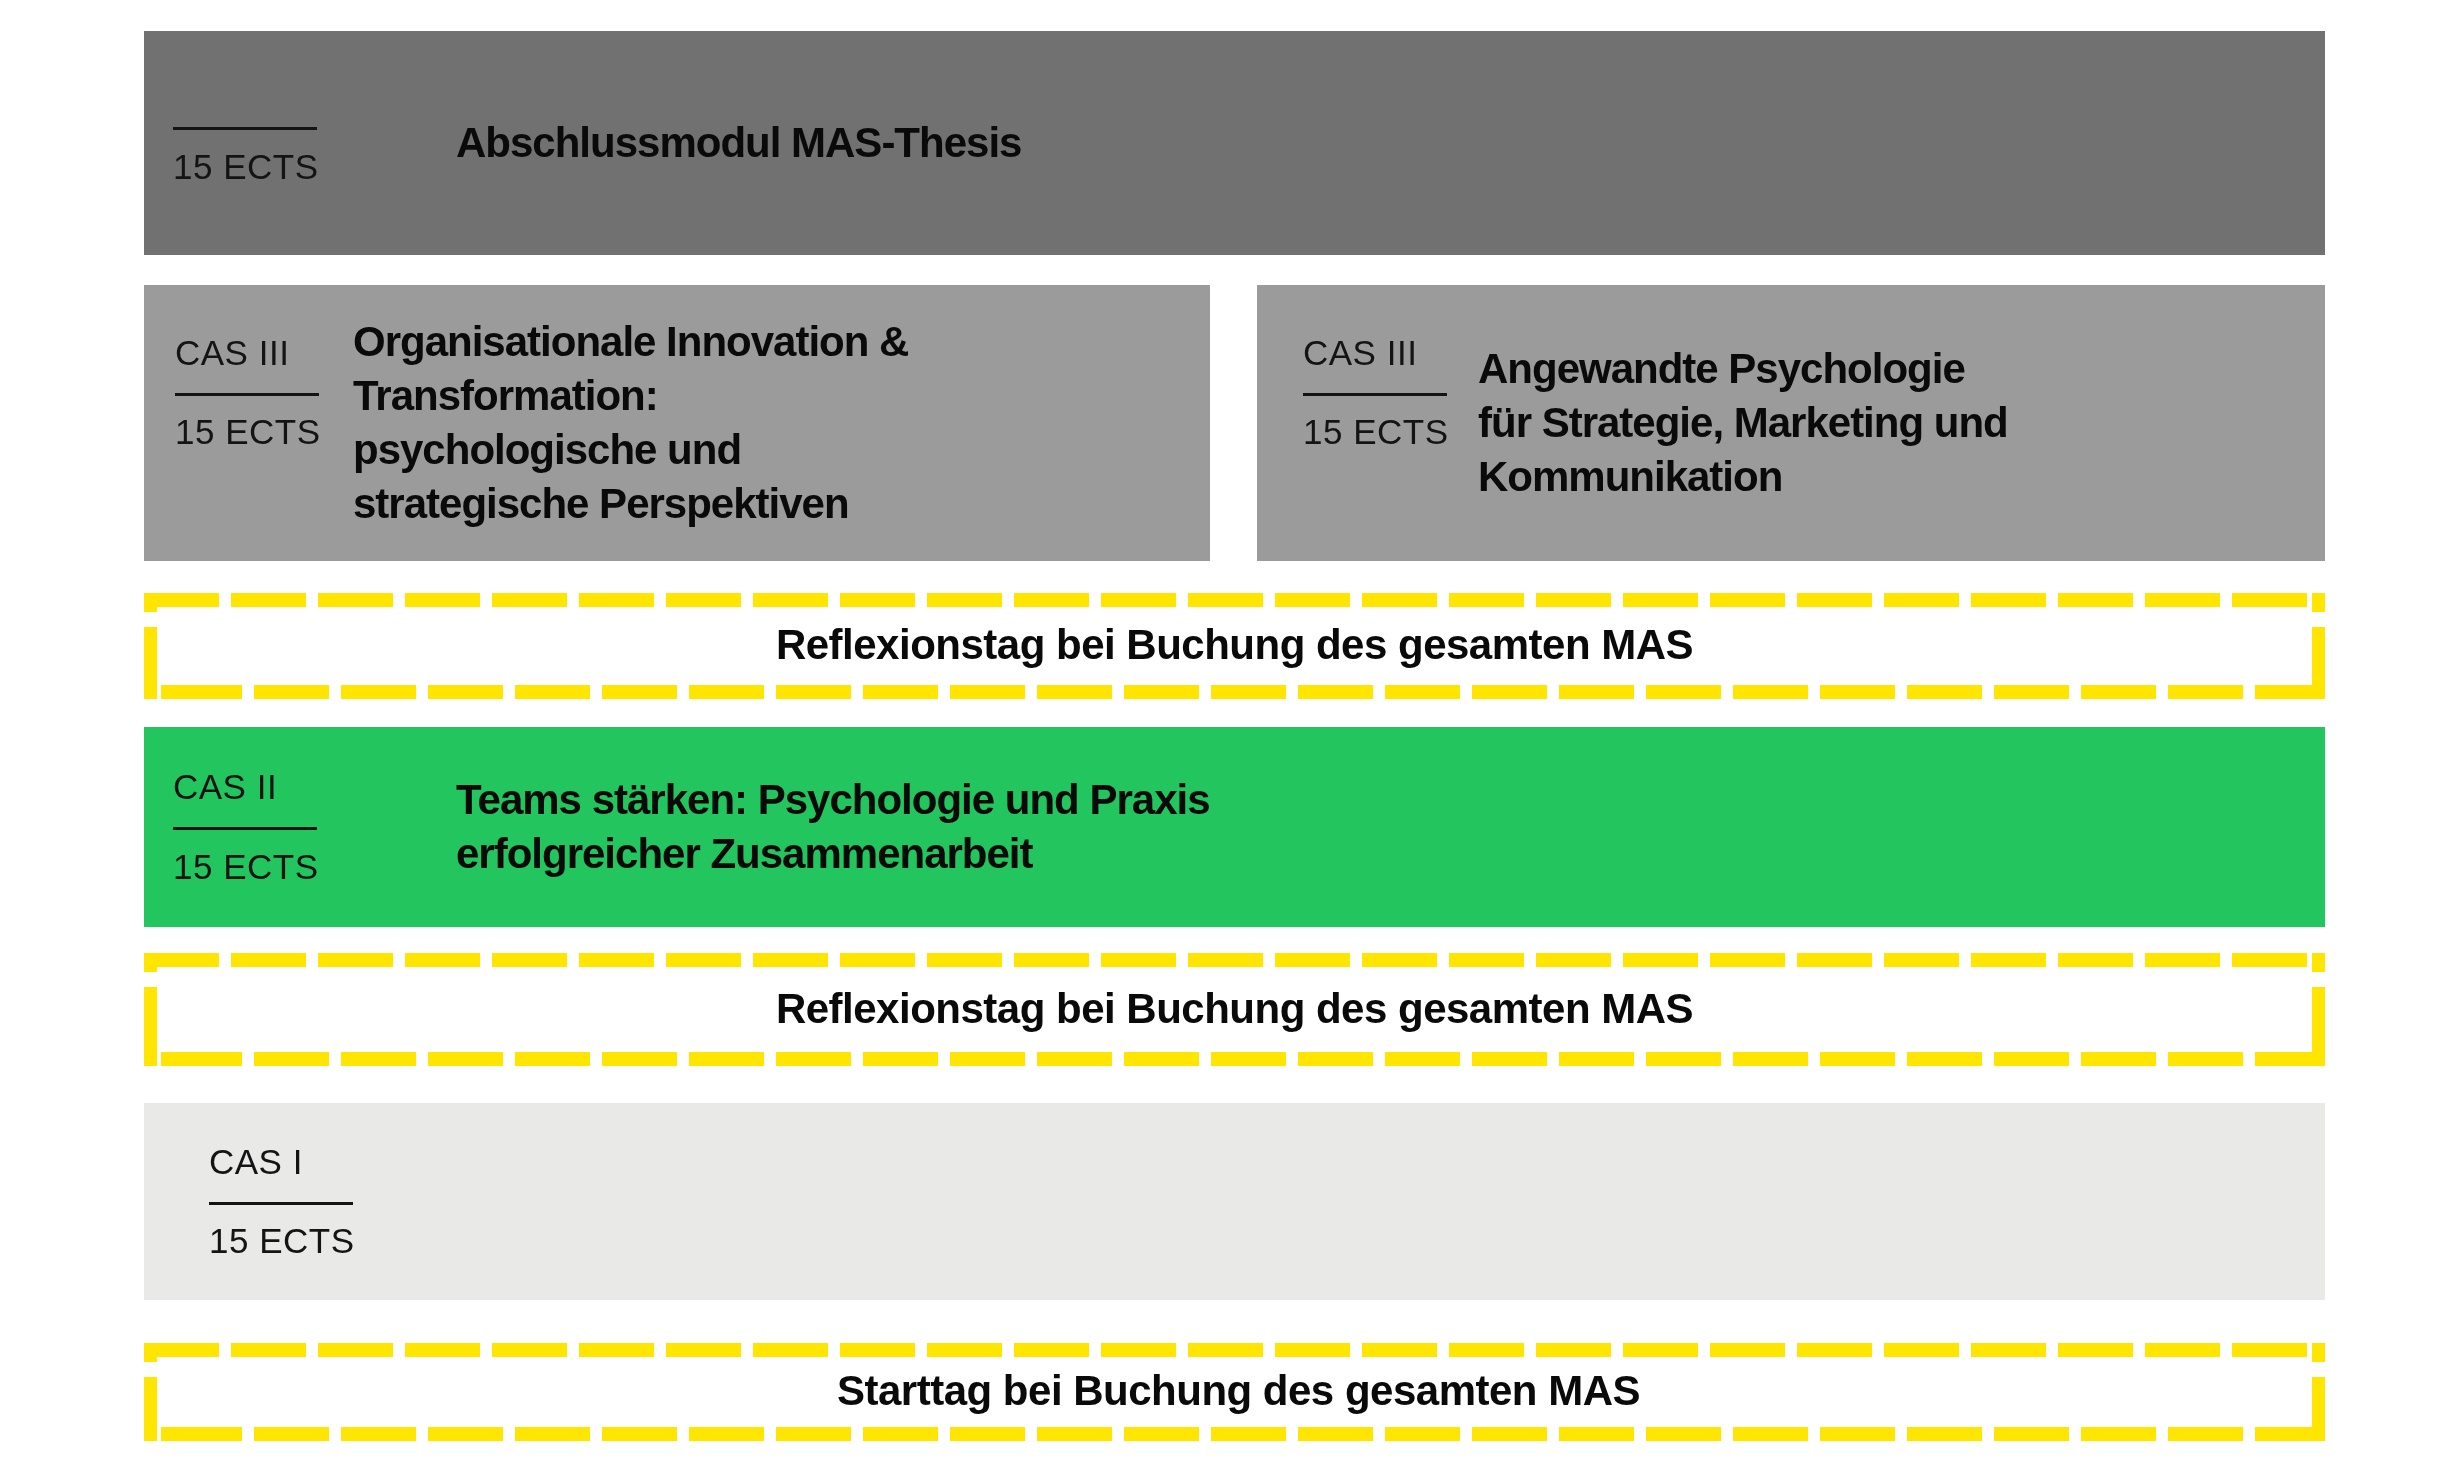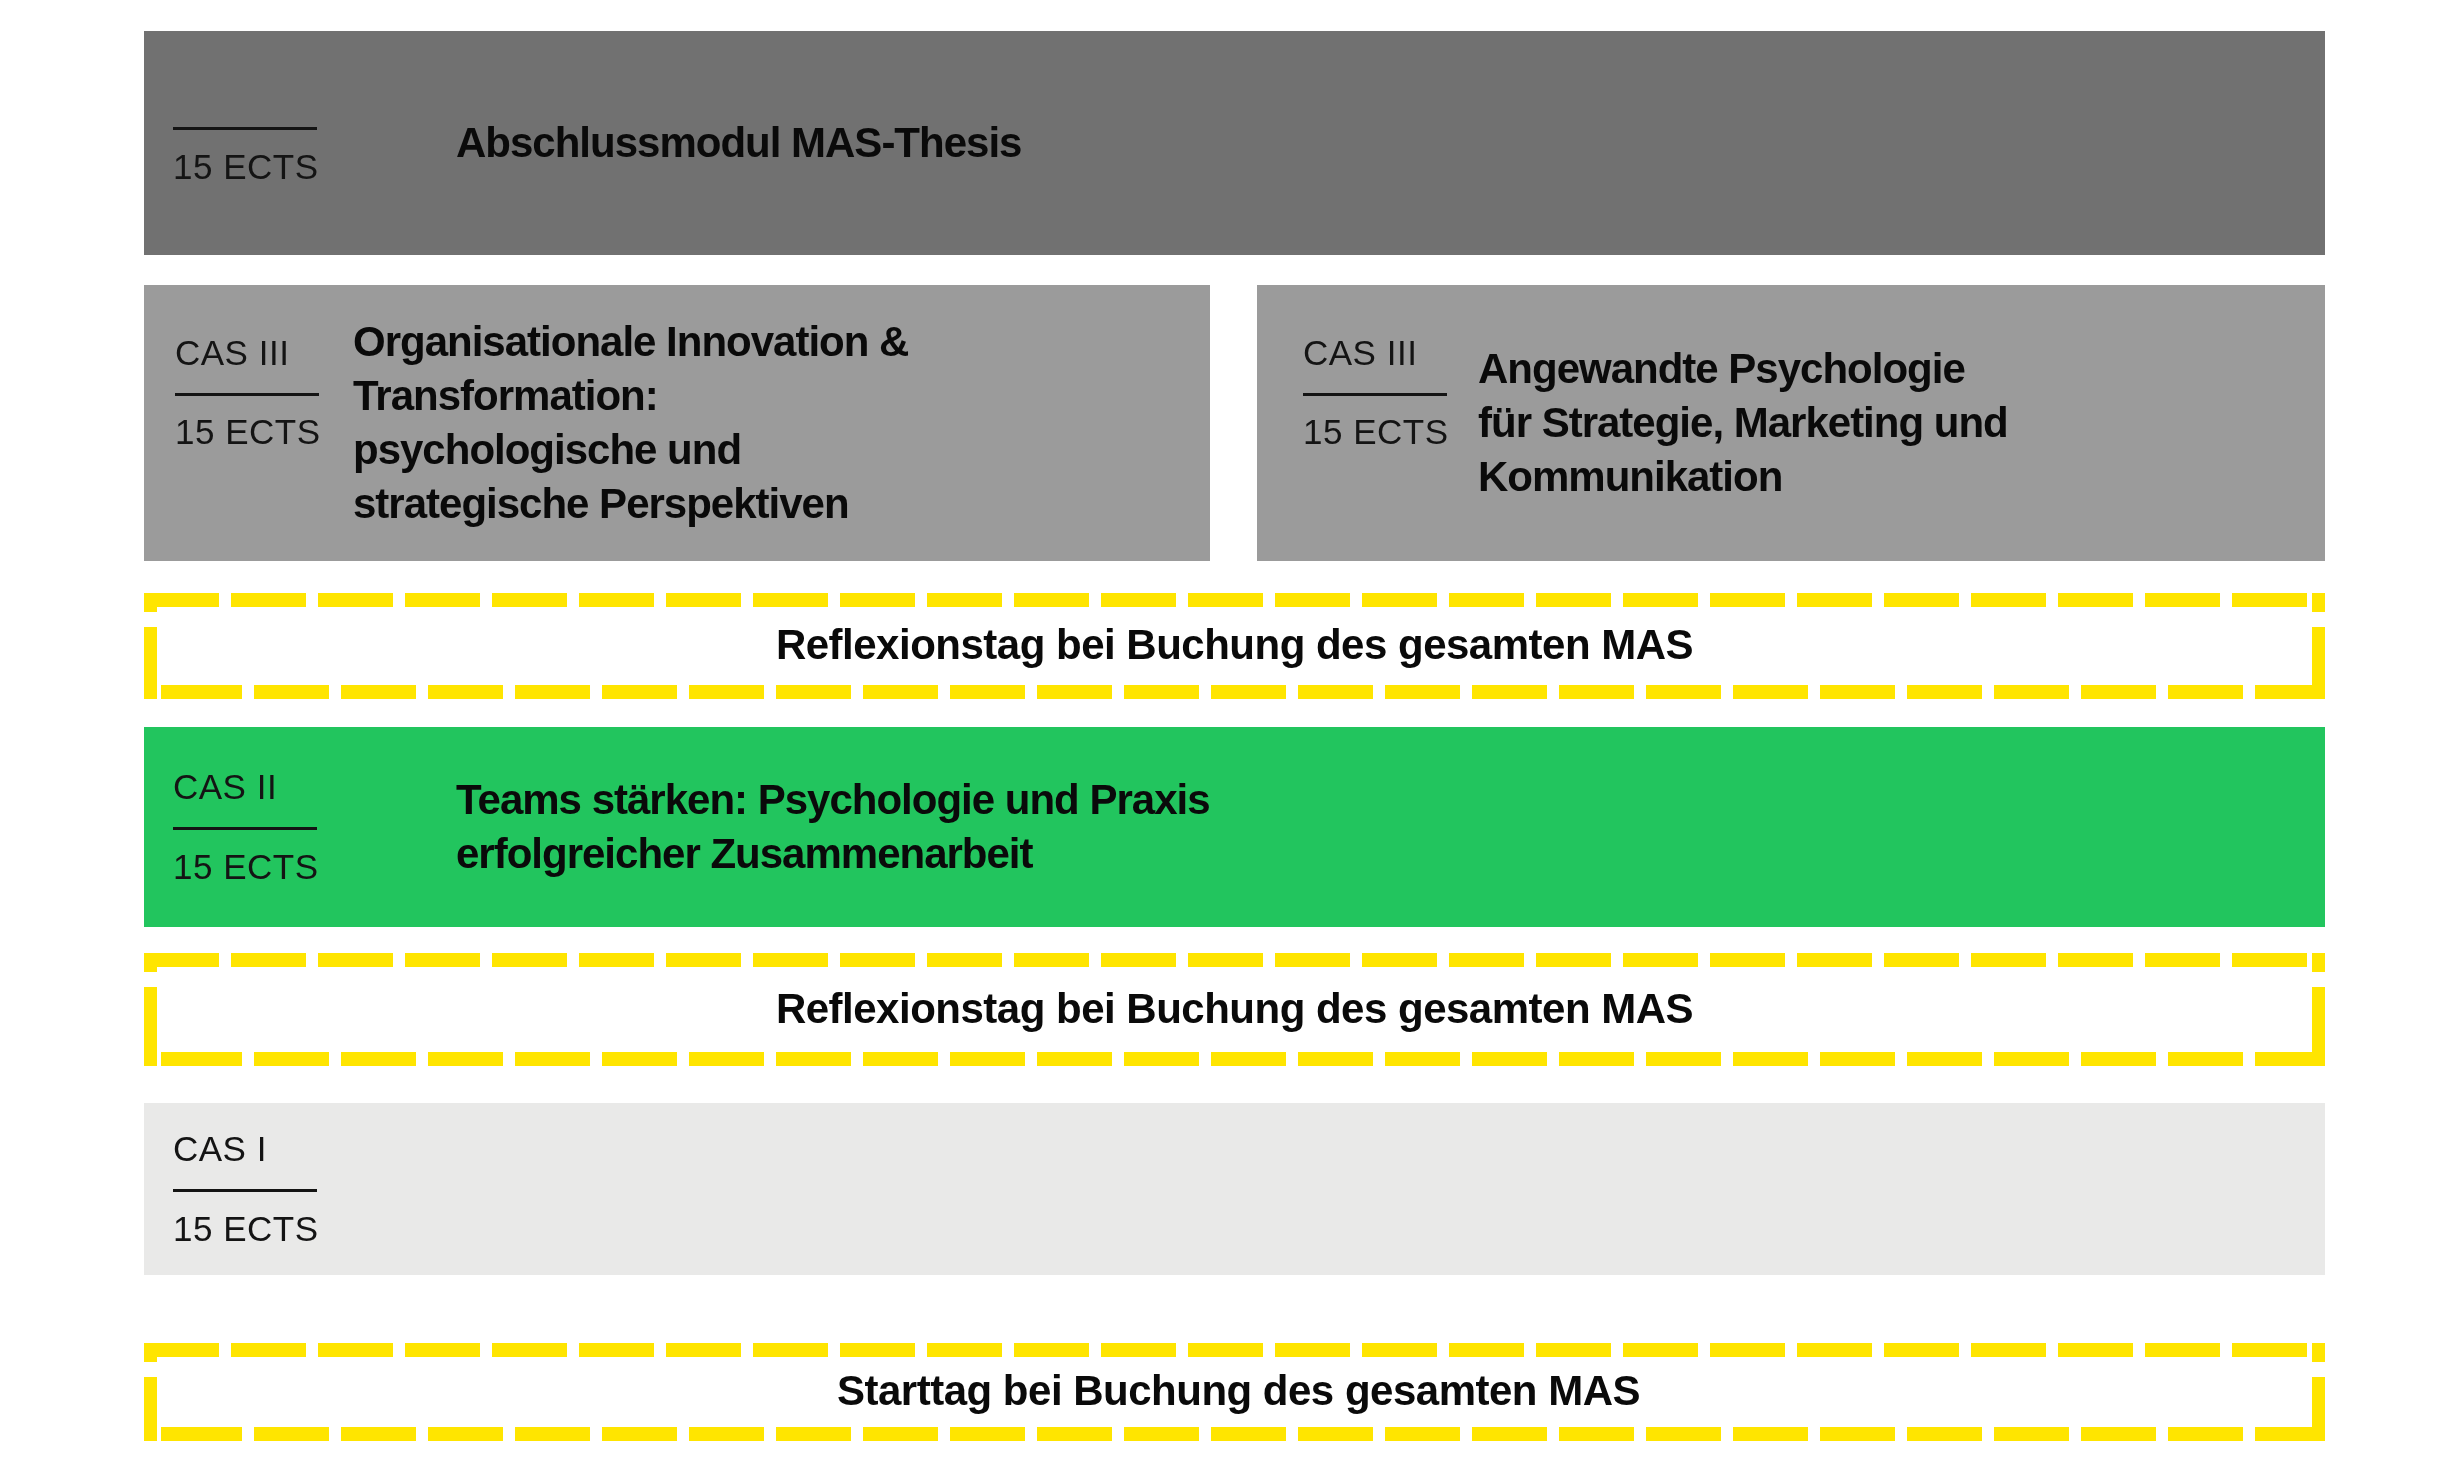--- a/index.html
+++ b/index.html
@@ -17,21 +17,21 @@
     position:absolute;
     display:flex;
     flex-direction:row;
     align-items:center;
     box-sizing:border-box;
   }
   .mod-thesis{left:144px;top:31px;width:2181px;height:224px;background:#717171;}
   .mod-cas3a{left:144px;top:285px;width:1066px;height:276px;background:#9b9b9b;}
   .mod-cas3b{left:1257px;top:285px;width:1068px;height:276px;background:#9b9b9b;}
   .mod-cas2{left:144px;top:727px;width:2181px;height:200px;background:#22c55e;}
-  .mod-cas1{left:144px;top:1103px;width:2181px;height:172px;background:#e9e9e8;}
+  .mod-cas1{left:144px;top:1103px;width:2181px;height:197px;background:#e9e9e8;padding-left:36px;}
 
   .meta{
     display:flex;
     flex-direction:column;
     align-items:flex-start;
     box-sizing:border-box;
     flex:0 0 312px;
     padding-left:29px;
   }
   .mod-cas3a .meta{flex:0 0 209px;padding-left:31px;}

